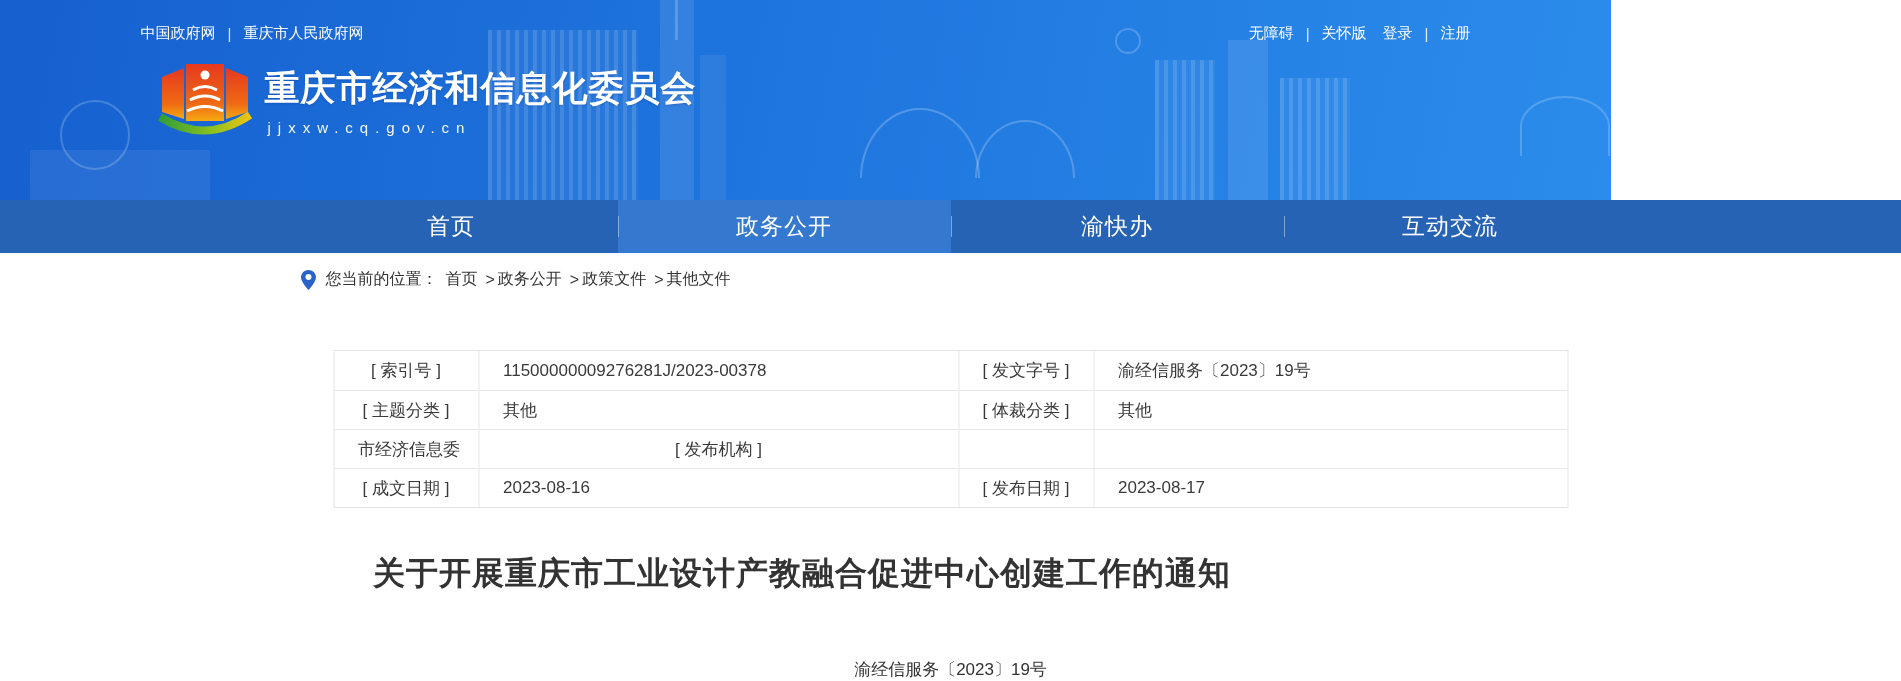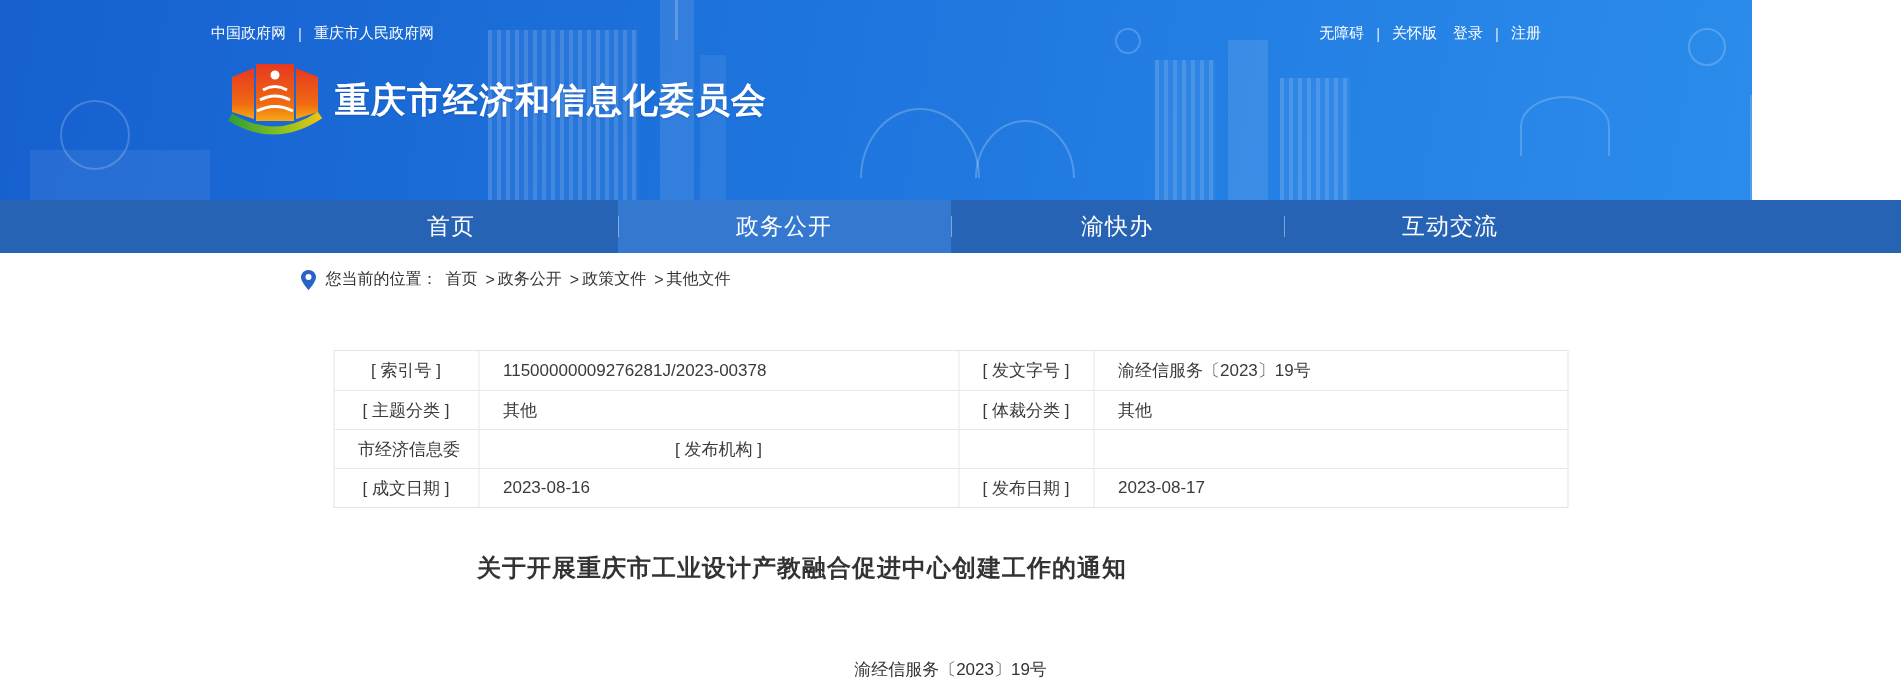--- a/index.html
+++ b/index.html
@@ -4,21 +4,21 @@
 <style>
   * { margin:0; padding:0; box-sizing:border-box; }
   html,body { background:#fff; }
   .page {
     position:relative; width:1901px; height:681px; overflow:hidden;
     background:#fff; font-family:"Liberation Sans", sans-serif;
   }
 
   
   .banner {
-    position:absolute; left:0; top:0; width:1752px; height:200px;
+    position:absolute; left:0; top:0; width:1611px; height:200px;
     background:linear-gradient(100deg,#1660cf 0%, #1e74dd 45%, #2b8ceb 100%);
     overflow:hidden;
   }
   .deco { position:absolute; pointer-events:none; }
   .bldg { background:rgba(255,255,255,0.07); }
   .bldg.win {
     background:
       repeating-linear-gradient(90deg, rgba(255,255,255,0.13) 0 4px, transparent 4px 9px),
       rgba(255,255,255,0.05);
   }
@@ -99,21 +99,21 @@
   }
   .cell { height:39px; display:flex; align-items:center; border-top:1px solid #e8e8e8; }
   .cell.first-row { border-top:none; }
   .cell.lbl { justify-content:center; border-right:1px solid #e8e8e8; }
   .cell.val { padding-left:24px;text-align:center; }
   .cell.val.v1 { border-right:1px solid #e8e8e8; }
 
   
   .doc-title {
     position:absolute; top:552px; left:0; width:1604px; text-align:center;
-    font-size:24px; font-weight:600; color:#333; letter-spacing:1px;
+    font-size:32px; font-weight:600; color:#333; letter-spacing:1px;
   }
   .doc-number {
     position:absolute; top:658px; left:0; width:1901px; text-align:center;
     font-size:17px; color:#333;
   }
 </style>
 </head>
 <body>
 
 <div class="page">
@@ -172,20 +172,21 @@
           <polygon points="93,20 71,11 71,62 93,55" fill="url(#gR)"></polygon>
           <rect x="31" y="7" width="38" height="57" fill="url(#gR)"></rect>
           <circle cx="50" cy="18" r="4.5" fill="#fff"></circle>
           <path d="M38,33 Q50,26 62,33" stroke="#fff" stroke-width="3" fill="none"></path>
           <path d="M35,43 Q50,35 65,43" stroke="#fff" stroke-width="3" fill="none"></path>
           <path d="M32,54 Q50,45 68,54" stroke="#fff" stroke-width="3" fill="none"></path>
           <path d="M5,60 Q50,88 95,58" stroke="url(#gG)" stroke-width="8" fill="none"></path>
         </svg>
         <div class="site-text">
           <div class="site-name">重庆市经济和信息化委员会</div>
+          <div class="site-url">jjxxw.cq.gov.cn</div>
         </div>
       </div>
     </div>
   </div>
 
   <div class="navbar">
     <div class="nav-inner">
       <div class="nav-item">首页</div>
       <div class="nav-item active">政务公开</div>
       <div class="nav-item">渝快办</div>

